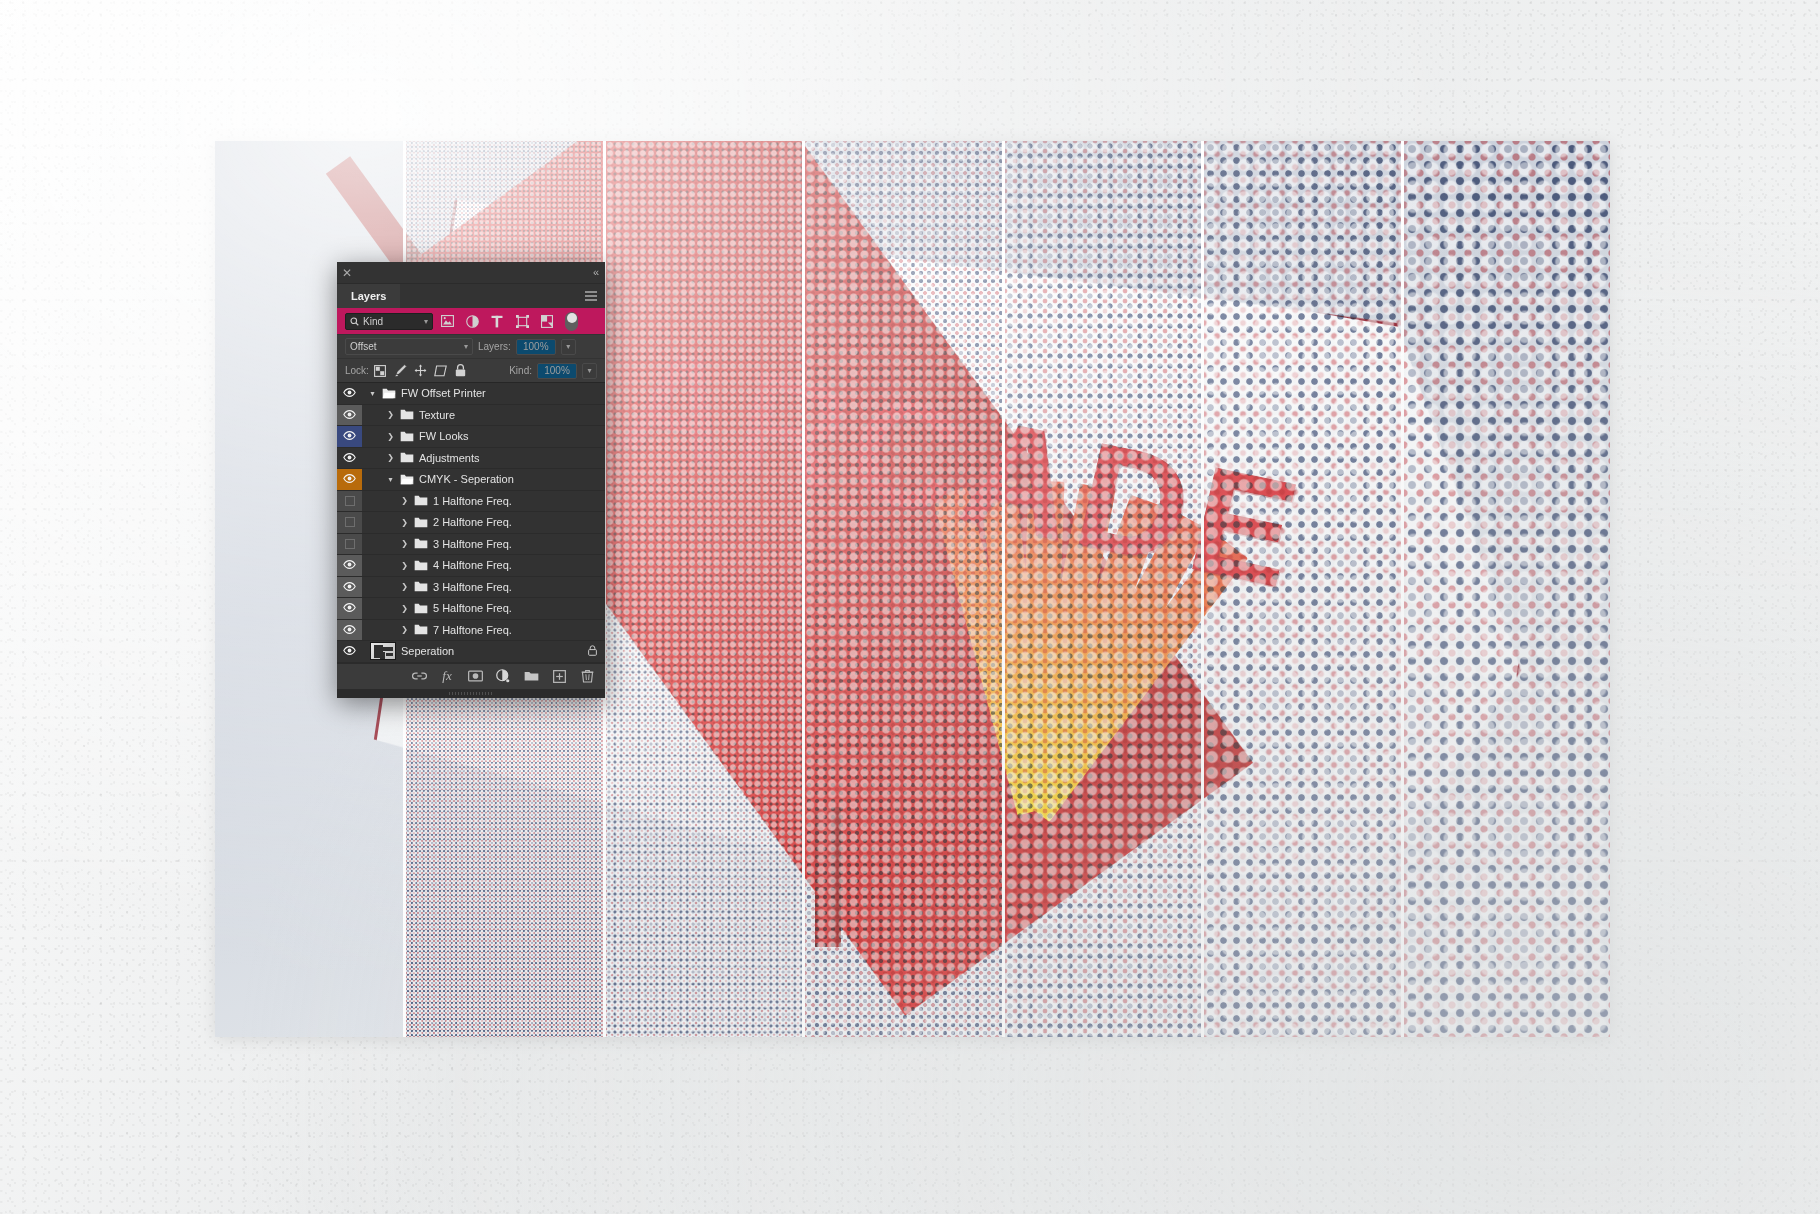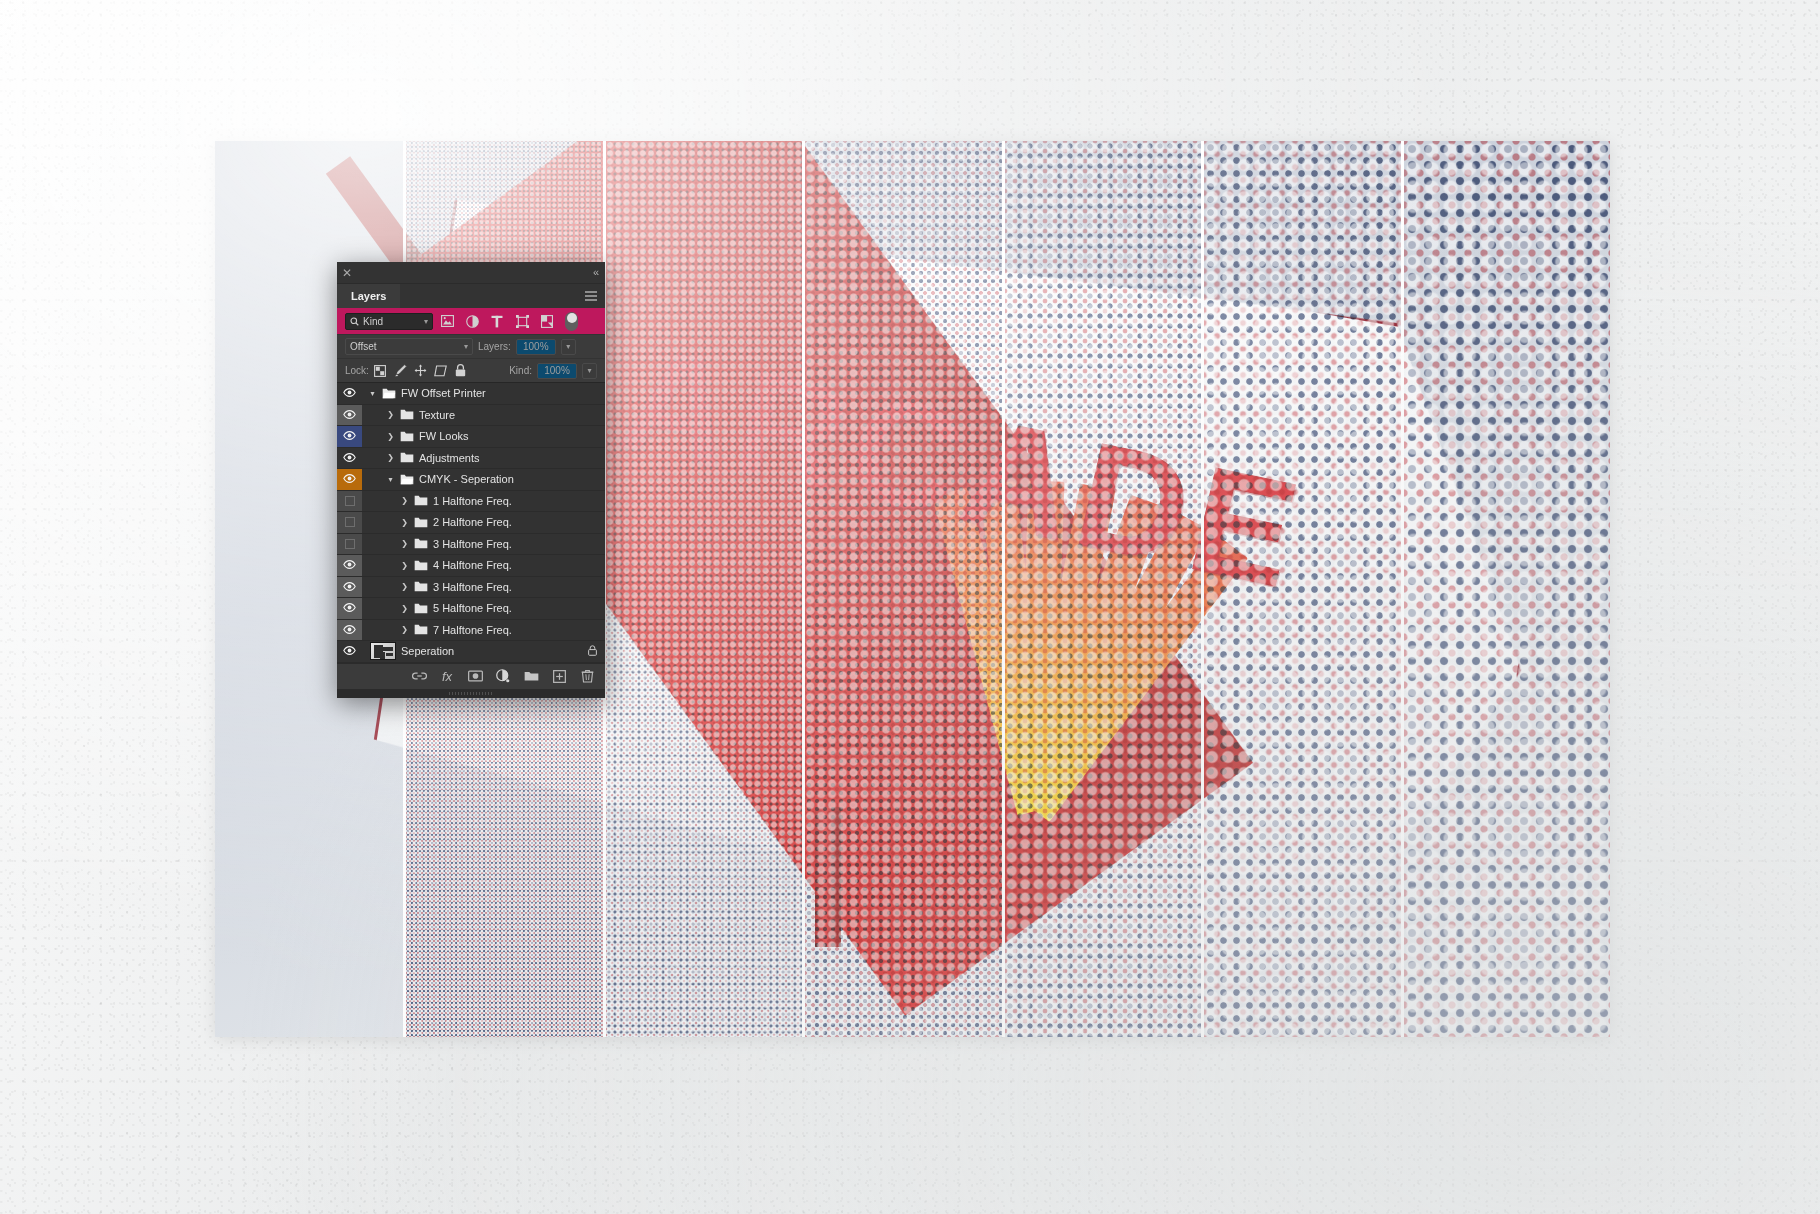--- a/index.html
+++ b/index.html
@@ -742,21 +742,21 @@
 
     <div class="panel-footer">
       <div class="fbtn">
         <svg width="15" height="10" viewBox="0 0 16 10">
           <path d="M6 2 H3.6 a3 3 0 0 0 0 6 H6" fill="none" stroke="#b9b9b9" stroke-width="1.3"></path>
           <path d="M10 2 H12.4 a3 3 0 0 1 0 6 H10" fill="none" stroke="#b9b9b9" stroke-width="1.3"></path>
           <line x1="5.6" y1="5" x2="10.4" y2="5" stroke="#b9b9b9" stroke-width="1.3"></line>
         </svg>
       </div>
       <div class="fbtn">
-        <span style="font-family:Liberation Sans, sans-serif;font-style:italic;font-size:13px;color:#b9b9b9;">fx</span>
+        <span style="font-family:Liberation Serif, serif;font-style:italic;font-size:13px;color:#b9b9b9;">fx</span>
       </div>
       <div class="fbtn">
         <svg width="15" height="12" viewBox="0 0 16 12">
           <rect x="0.7" y="0.7" width="14.6" height="10.6" rx="1" fill="none" stroke="#b9b9b9" stroke-width="1.3"></rect>
           <circle cx="8" cy="6" r="3" fill="#b9b9b9"></circle>
         </svg>
       </div>
       <div class="fbtn">
         <svg width="14" height="14" viewBox="0 0 15 15">
           <circle cx="6.7" cy="6.7" r="5.9" fill="none" stroke="#d8d8d8" stroke-width="1.3"></circle>

